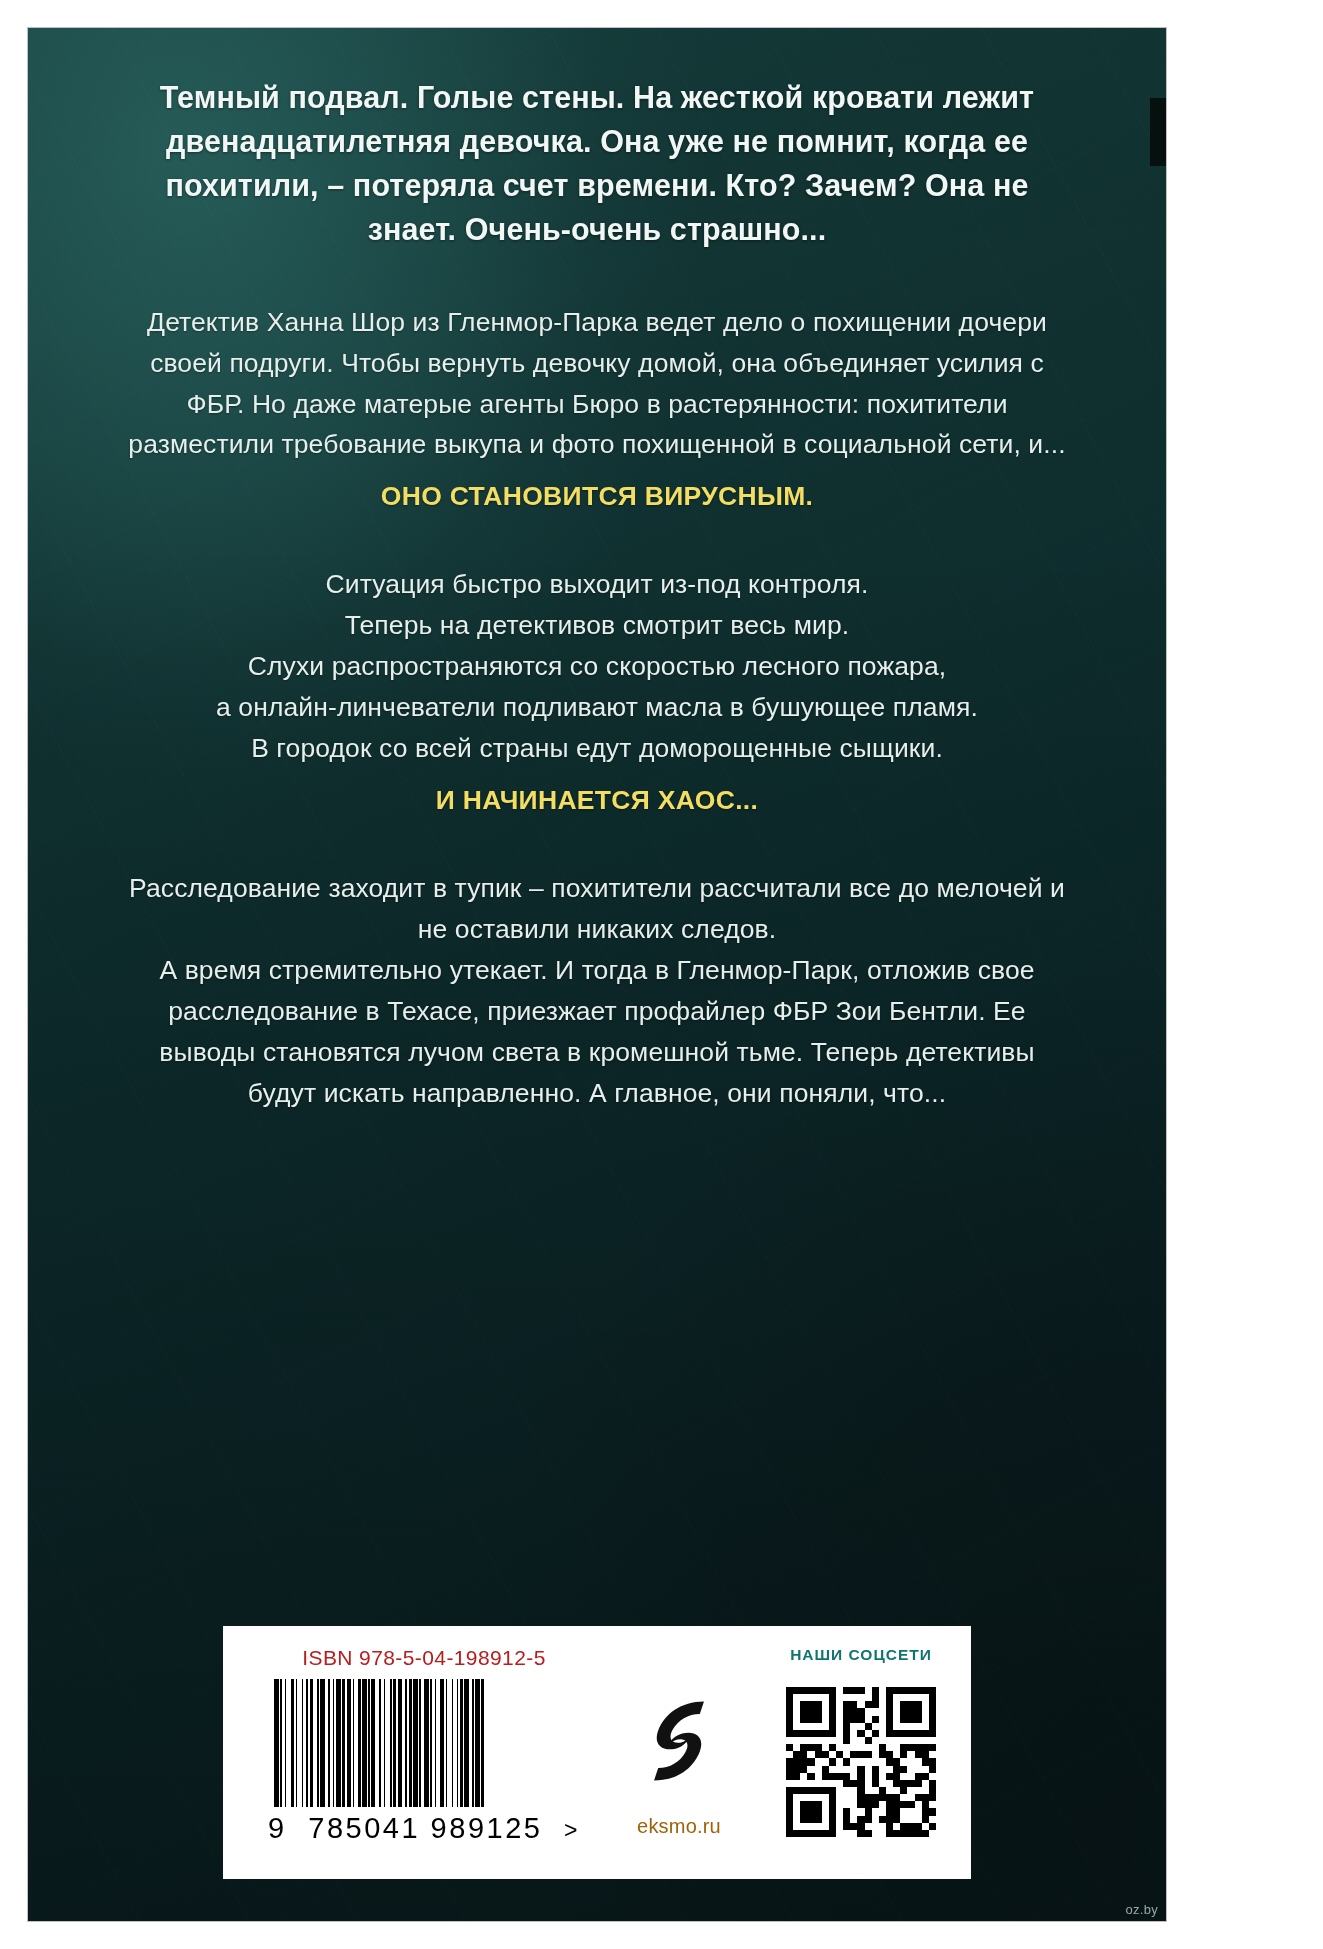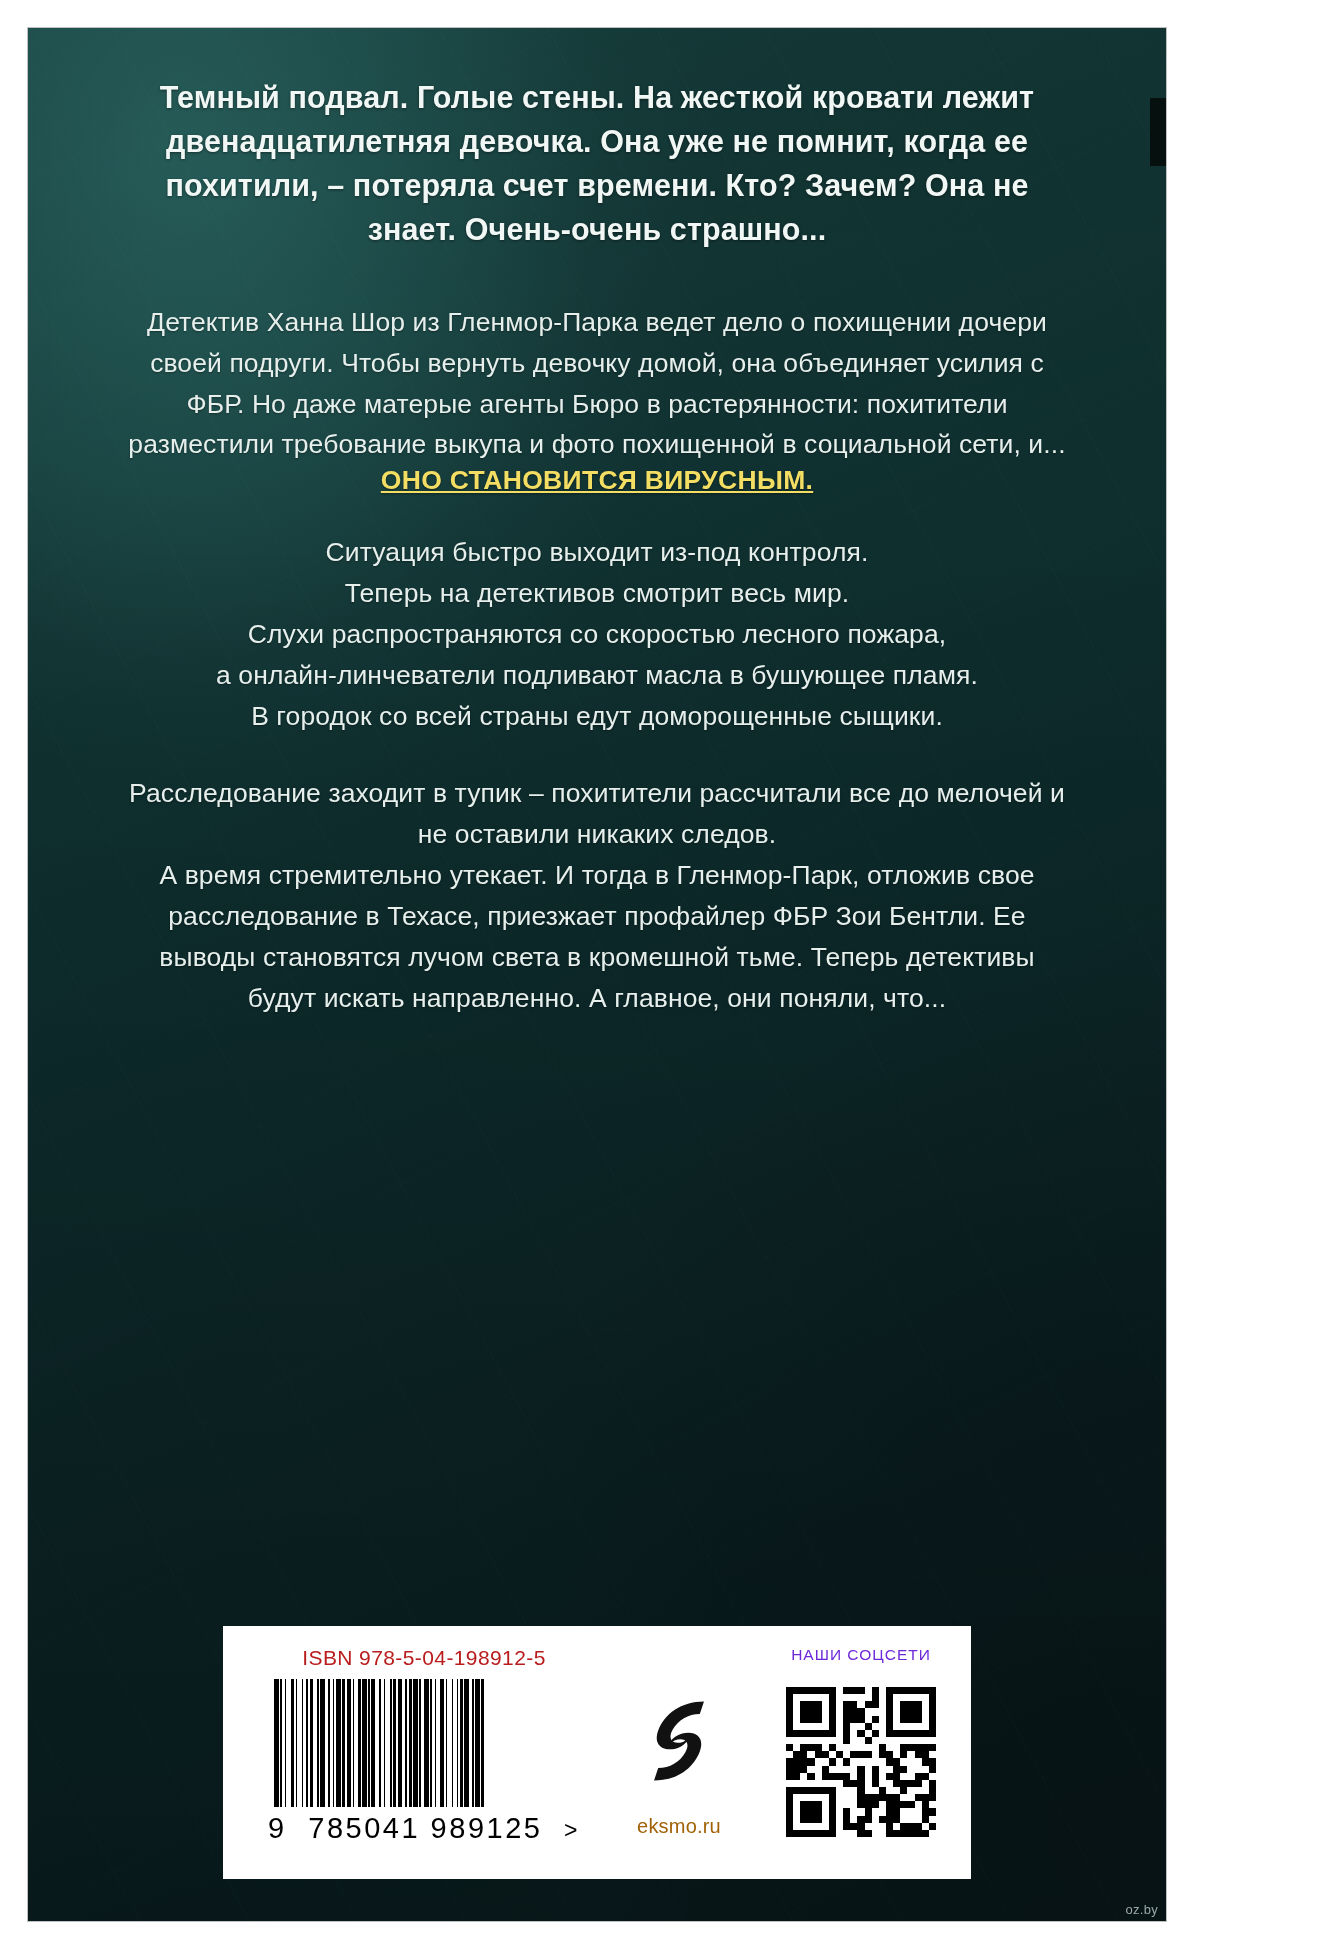--- a/index.html
+++ b/index.html
@@ -90,23 +90,22 @@
     letter-spacing: 0.1px;
     text-shadow: 0 1px 2px rgba(0,0,0,0.35);
   }
 
   .accent {
     font-size: 26.5px;
     font-weight: bold;
     text-align: center;
     color: #f4dd63;
     letter-spacing: 0.3px;
-    margin: 0;
+    margin: 16px;
     text-shadow: 0 1px 2px rgba(0,0,0,0.4);
-    text-decoration: underline;
   }
 
   .gap-lg { height: 44px; }
   .gap-md { height: 36px; }
 
   
   #isbn-panel {
     position: absolute;
     left: 50%;
     transform: translateX(-50%);
@@ -186,22 +185,22 @@
   #qr-col {
     flex: 1;
     display: flex;
     flex-direction: column;
     align-items: center;
     justify-content: flex-start;
     padding-top: 6px;
   }
   #qr-title {
     font-size: 15.5px;
-    font-weight: normal;
-    color: #6d28d9;
+    font-weight: bold;
+    color: #0f766e;
     letter-spacing: 1px;
     margin-bottom: 23px;
     white-space: nowrap;
   }
   #qr-code {
     width: 150px;
     height: 150px;
     display: grid;
     grid-template-columns: repeat(21, 1fr);
     grid-template-rows: repeat(21, 1fr);
@@ -235,20 +234,21 @@
     <p class="para">Детектив Ханна Шор из Гленмор-Парка ведет дело о похищении дочери своей подруги. Чтобы вернуть девочку домой, она объединяет усилия с ФБР. Но даже матерые агенты Бюро в растерянности: похитители разместили требование выкупа и фото похищенной в социальной сети, и...</p>
     <p class="accent">ОНО СТАНОВИТСЯ ВИРУСНЫМ.</p>
 
     <div class="gap-md"></div>
 
     <p class="para" style="white-space: pre-line;">Ситуация быстро выходит из-под контроля.
 Теперь на детективов смотрит весь мир.
 Слухи распространяются со скоростью лесного пожара,
 а онлайн-линчеватели подливают масла в бушующее пламя.
 В городок со всей страны едут доморощенные сыщики.</p>
+    <p class="accent">И НАЧИНАЕТСЯ ХАОС...</p>
 
     <div class="gap-md"></div>
 
     <p class="para" style="white-space: pre-line; text-align: center;">Расследование заходит в тупик – похитители рассчитали все до мелочей и не оставили никаких следов.
 А время стремительно утекает. И тогда в Гленмор-Парк, отложив свое расследование в Техасе, приезжает профайлер ФБР Зои Бентли. Ее выводы становятся лучом света в кромешной тьме. Теперь детективы будут искать направленно. А главное, они поняли, что...</p>
   </div>
 
   <div id="isbn-panel">
 
     <div id="barcode-col">

